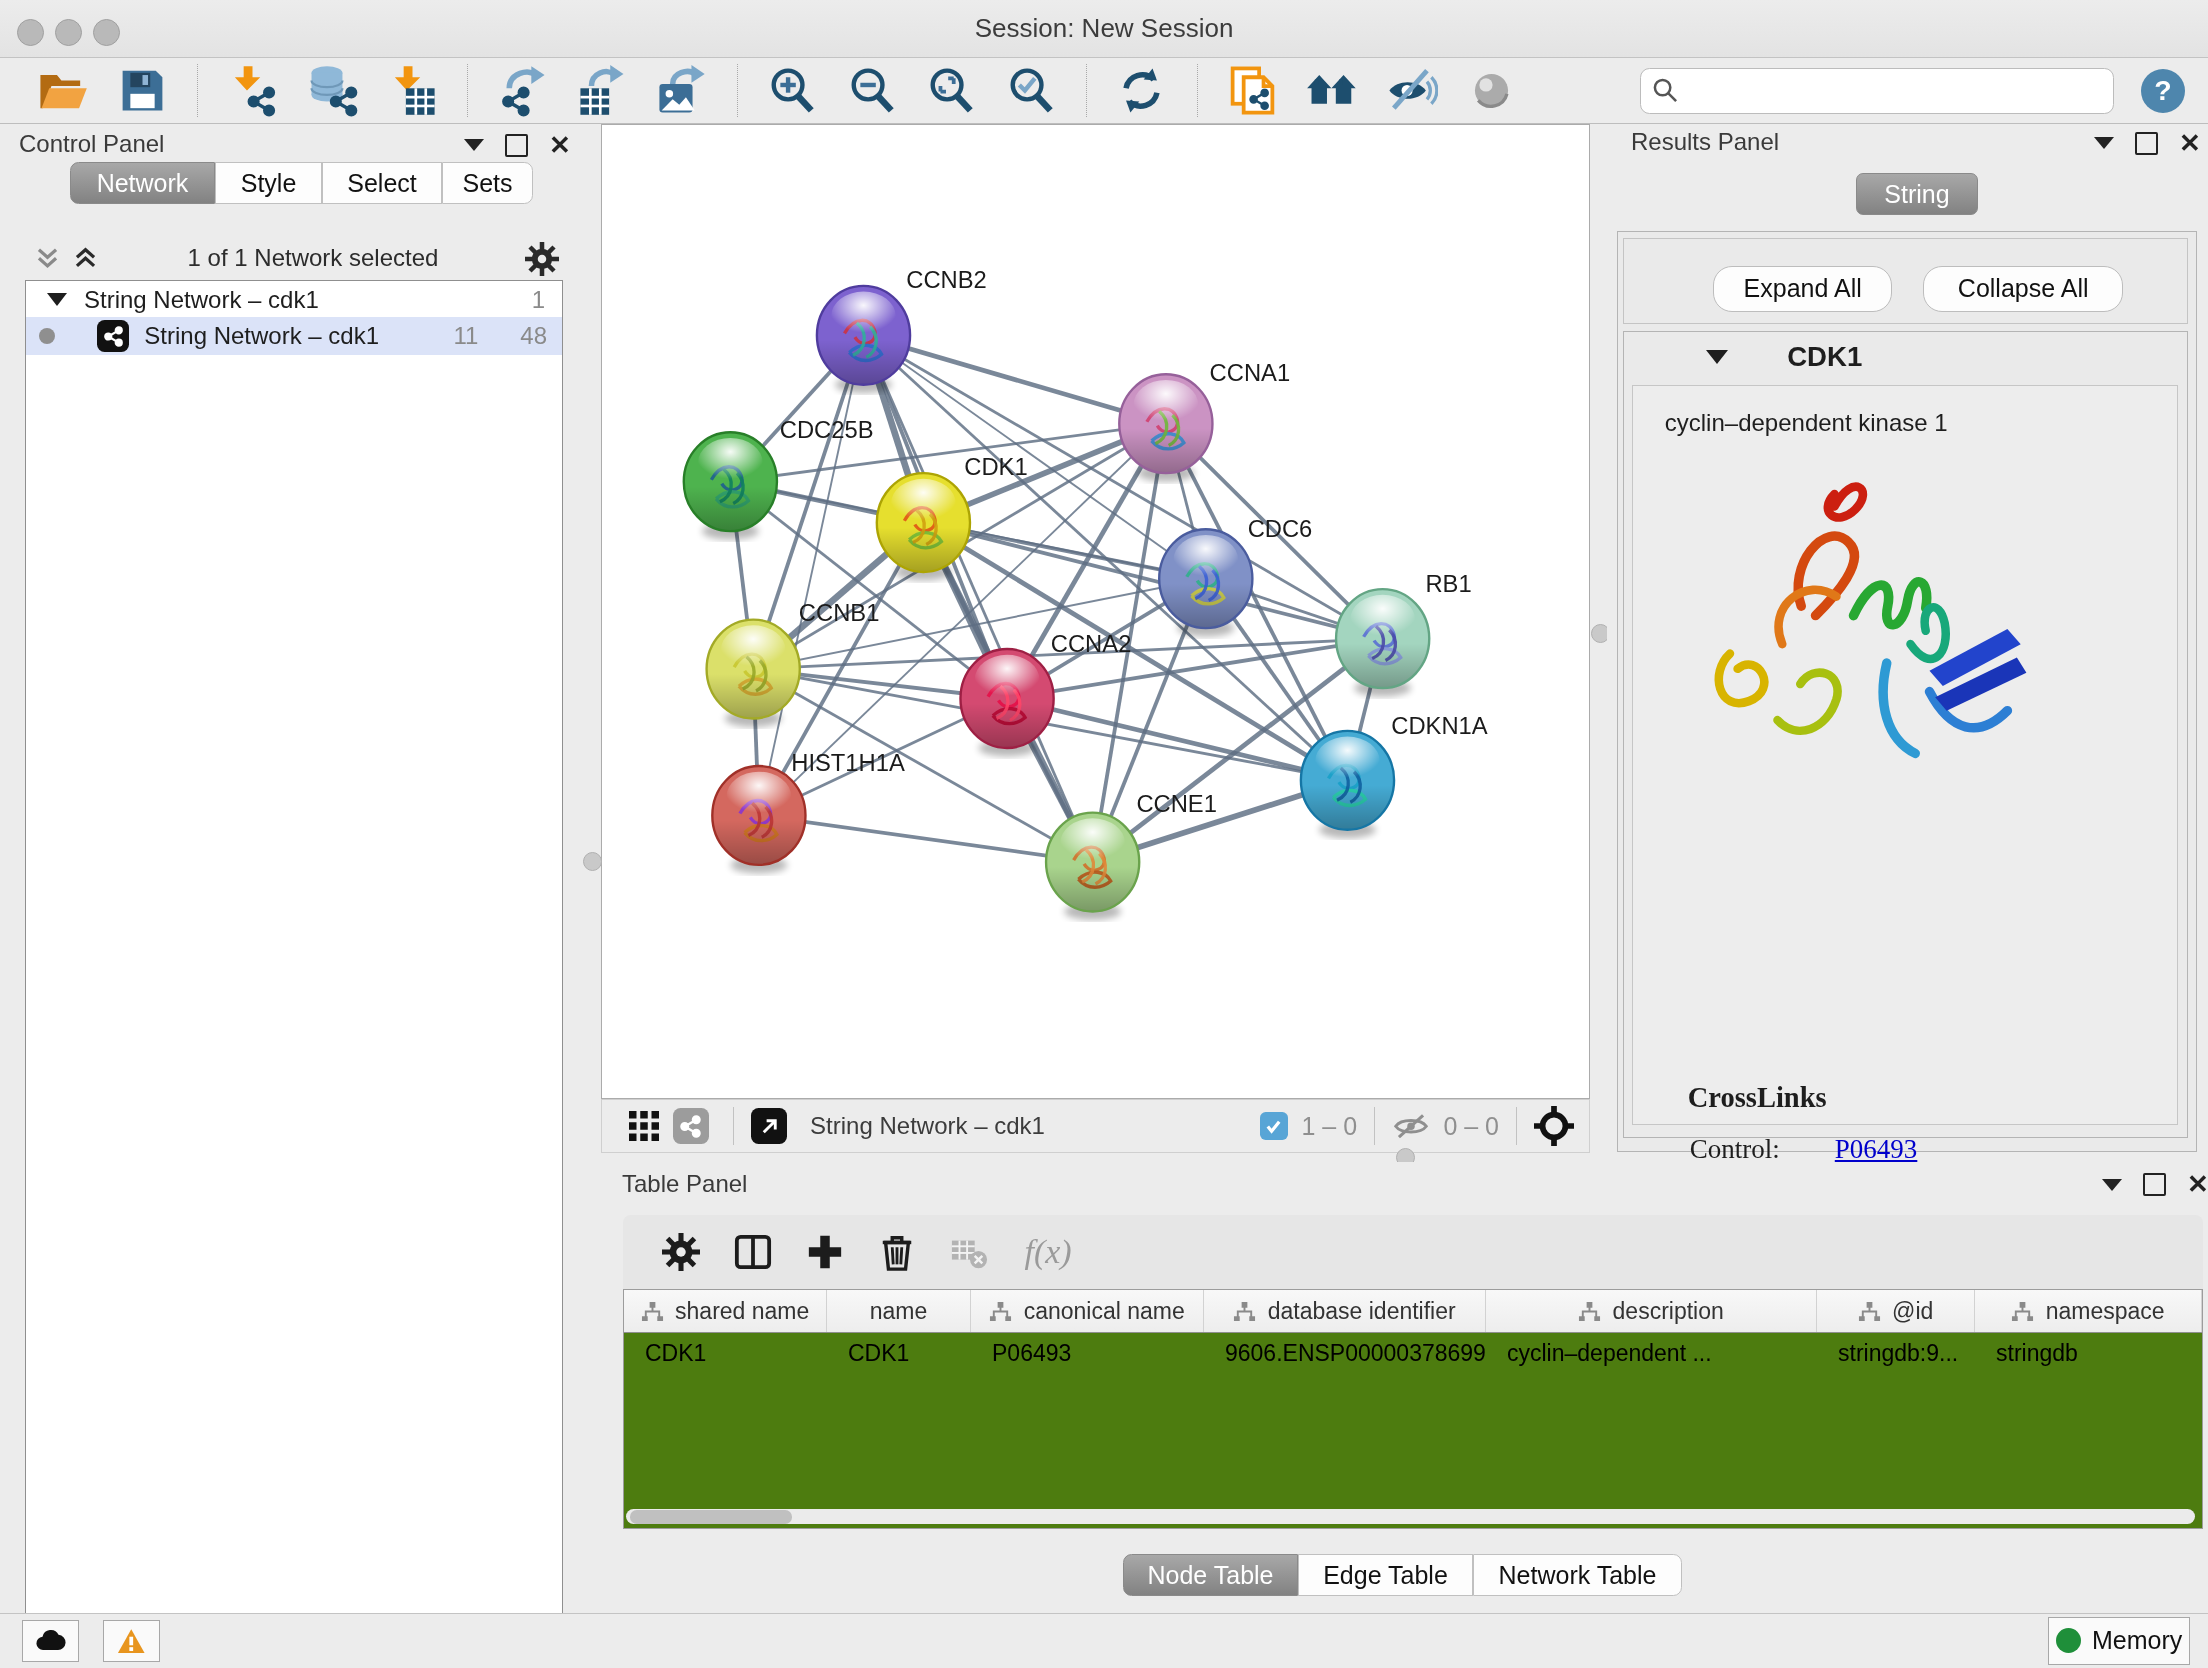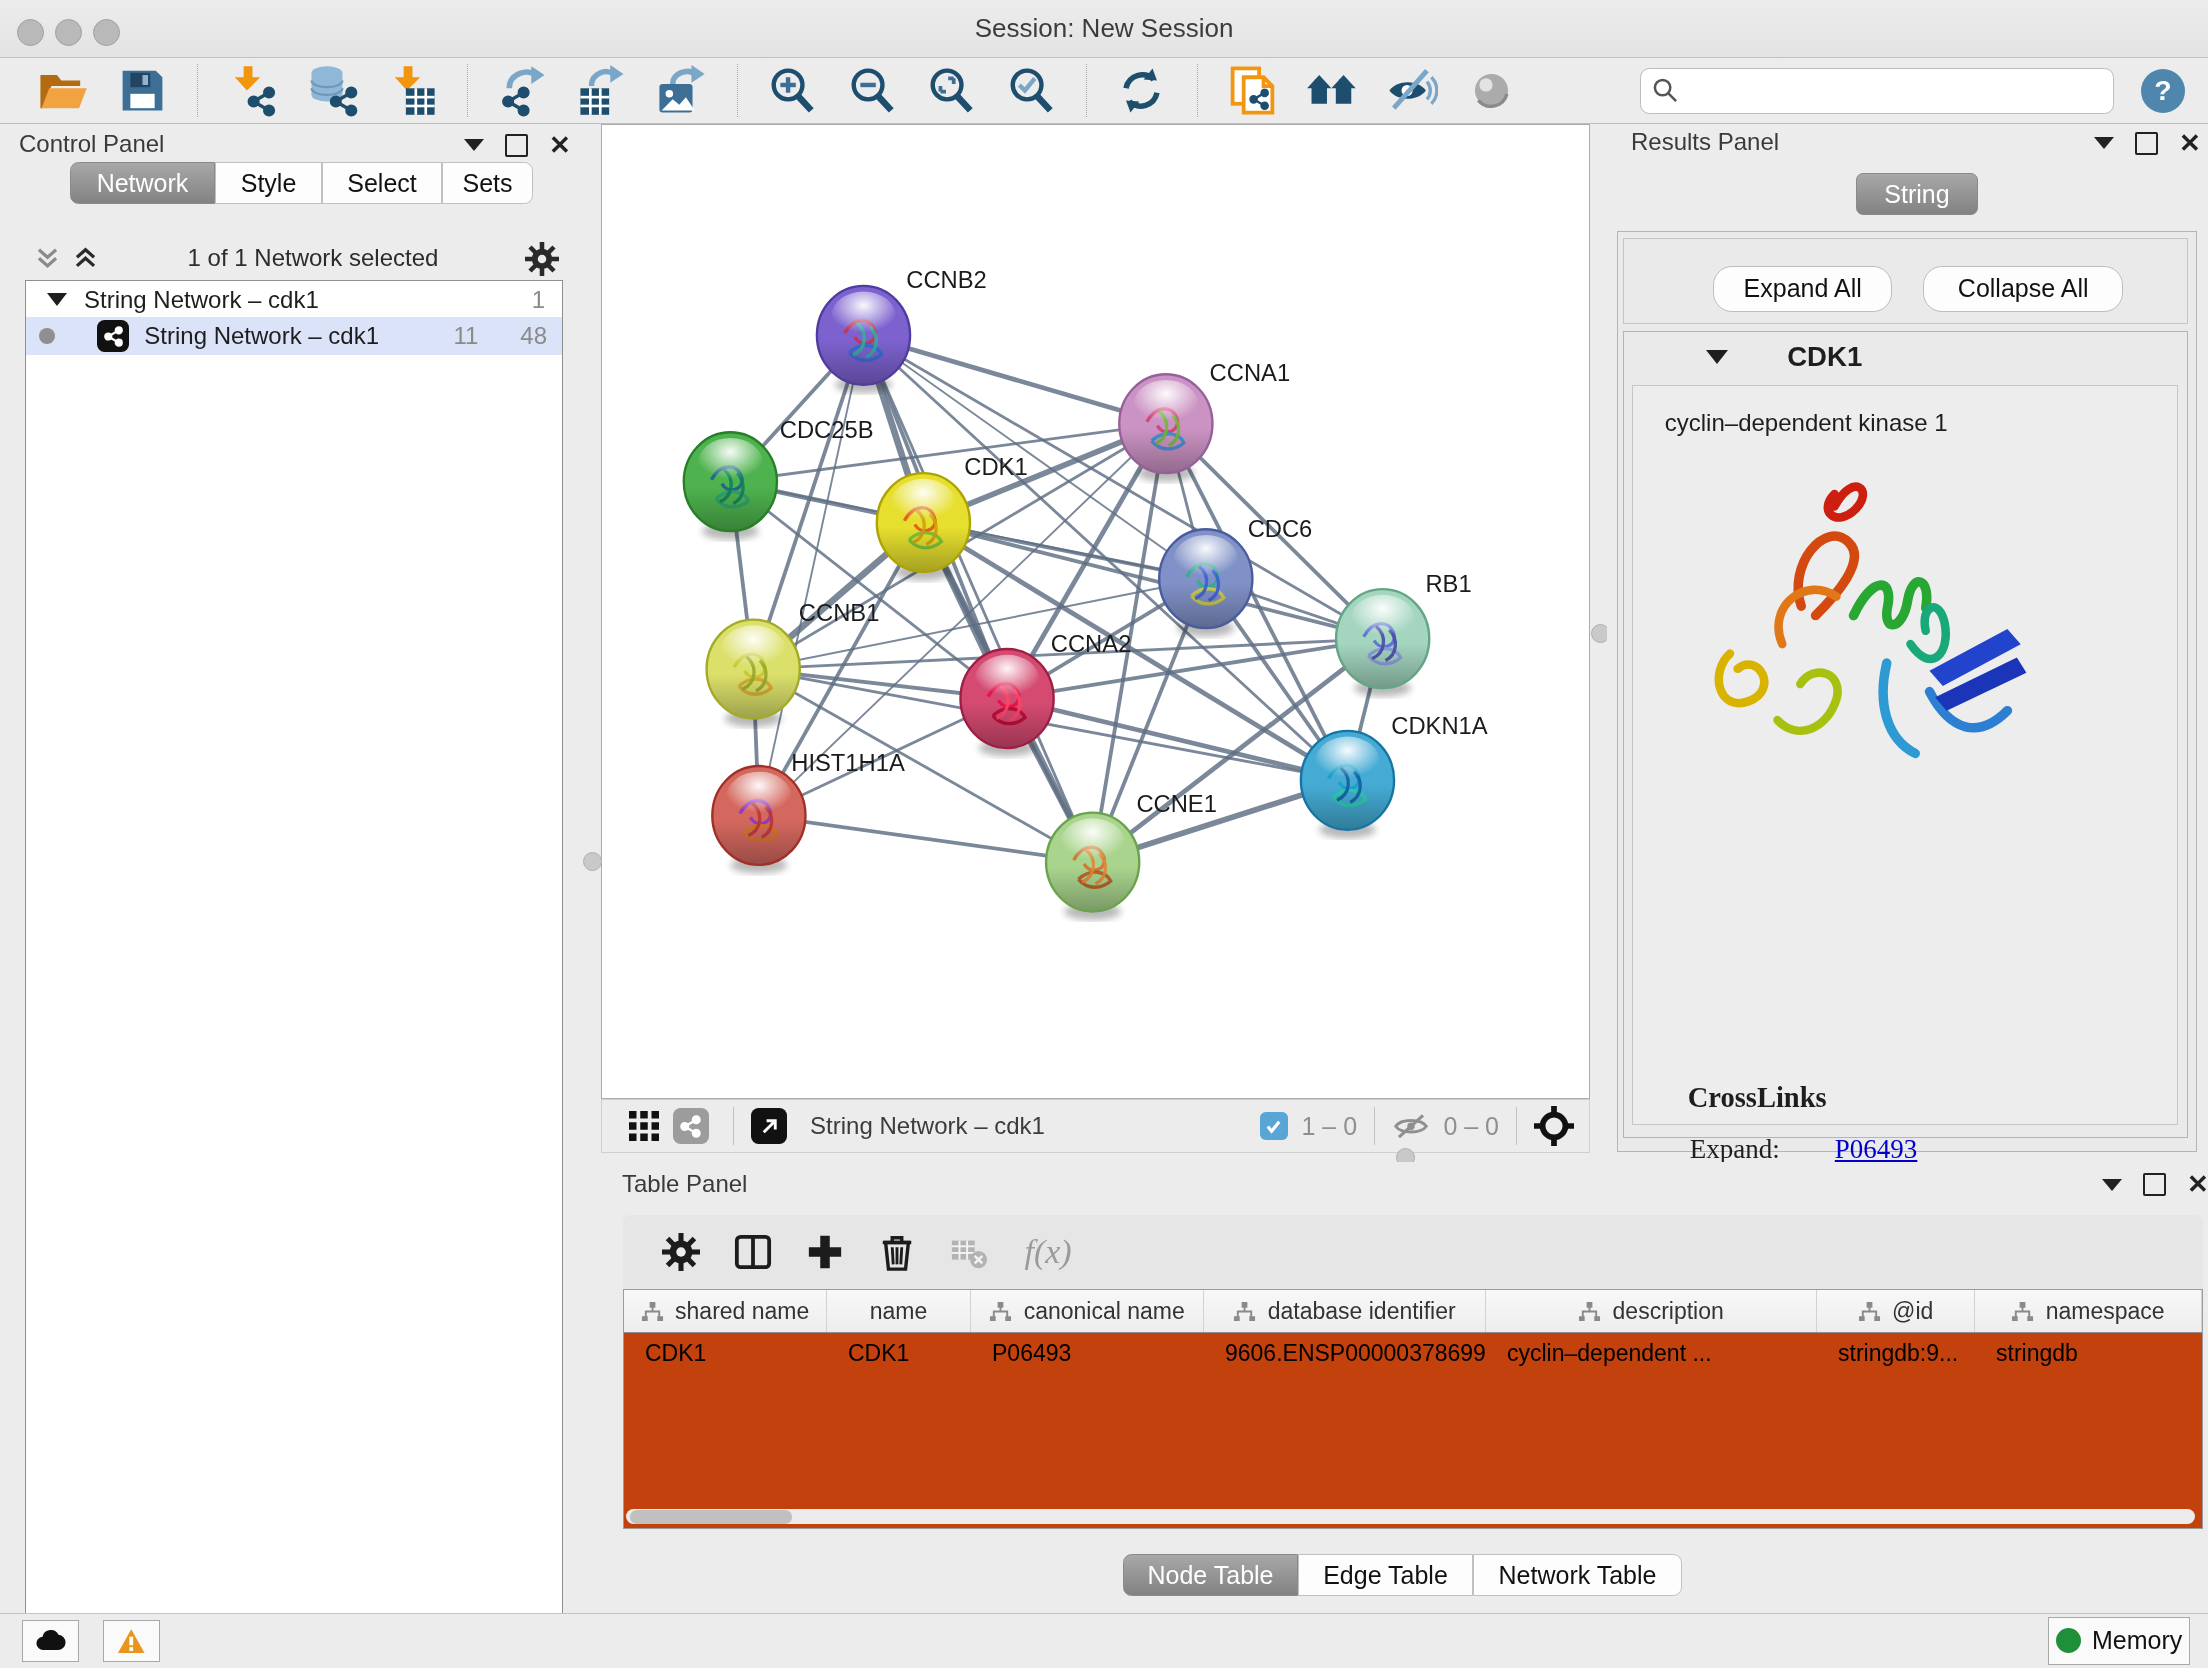--- a/index.html
+++ b/index.html
@@ -63,21 +63,21 @@
   #rp-inner{position:absolute;left:7.6px;top:53px;width:544px;height:738px;background:#ededed;border:1.4px solid #c6c6c6}
   .serif{font-family:"Liberation Serif",serif}
   .xl-row{position:absolute;left:0;width:100%;height:51px;display:flex;align-items:center;font-size:27px}
   .xl-label{width:202px;padding-left:57px;box-sizing:border-box}
   .xl-link{color:#0000cc;text-decoration:underline}
   
   #table-panel{left:599px;top:1162px;width:1609px;height:451px;background:#ececec}
   #tp-toolbar{position:absolute;left:24px;top:53px;width:1580px;height:74px;background:#e6e6e6;
               border-radius:7.6px 7.6px 0 0;display:flex;align-items:center;padding-left:32px;box-sizing:border-box}
   .tpi{width:51px;height:51px;display:flex;align-items:center;justify-content:center;margin-right:21px}
-  #tp-table{position:absolute;left:24px;top:127px;width:1580px;height:240px;background:#c2410c;border:1.4px solid #9c9c9c;box-sizing:border-box}
+  #tp-table{position:absolute;left:24px;top:127px;width:1580px;height:240px;background:#4d7c0f;border:1.4px solid #9c9c9c;box-sizing:border-box}
   #tp-header{display:grid;grid-template-columns:203px 144px 233px 282px 331px 158px 1fr;height:42px;
              background:linear-gradient(#f8f8f8,#ededed);border-bottom:1.9px solid #8f8f8f}
   .th{display:flex;align-items:center;justify-content:center;gap:11.4px;font-size:23px;color:#333;
       border-right:1.4px solid #d2d2d2;overflow:hidden;white-space:nowrap}
   #tp-row{display:grid;grid-template-columns:203px 144px 233px 282px 331px 158px 1fr;height:40px}
   .td{display:flex;align-items:center;padding-left:21px;font-size:23px;color:#000;overflow:hidden;white-space:nowrap}
   #tp-scroll{position:absolute;left:1.9px;bottom:3.8px;width:1569px;height:15px;background:#ebebeb;border-radius:7.6px}
   #tp-thumb{position:absolute;left:3.8px;top:1px;width:162px;height:13.3px;background:#c0c0c0;border-radius:6.7px}
   #tp-tabs{position:absolute;left:524px;top:392px;display:flex}
   
@@ -635,21 +635,21 @@
             <path d="M230 200 C252 232 272 210 266 178 C260 150 240 160 246 186" stroke="#18a87a" stroke-width="9"></path>
             <path d="M205 220 C195 262 205 300 235 315" stroke="#2e9ad4" stroke-width="10"></path>
             <path d="M250 250 C272 292 302 300 332 270" stroke="#2d7fd4" stroke-width="10"></path>
           </g>
           <path d="M250 228 L332 184 L346 200 L264 244 Z" fill="#2244cc"></path>
           <path d="M256 256 L342 214 L352 230 L268 270 Z" fill="#1a35b8"></path>
         </svg>
         <div class="serif" style="position:absolute;left:55px;top:696px;font-size:28.5px;font-weight:bold">CrossLinks</div>
         <div id="xl-rows" class="serif">
             <div class="xl-row" style="top: 738px;">
-              <span class="xl-label">Expand:</span>
+              <span class="xl-label">Control:</span>
               <span class="xl-link">P06493</span>
             </div>
             <div class="xl-row" style="top: 789px;">
               <span class="xl-label">GeneCard:</span>
               <span class="xl-link">P06493</span>
             </div>
             <div class="xl-row" style="top: 841px;">
               <span class="xl-label">Compartments:</span>
               <span class="xl-link">9606.ENSP00000378699</span>
             </div>

